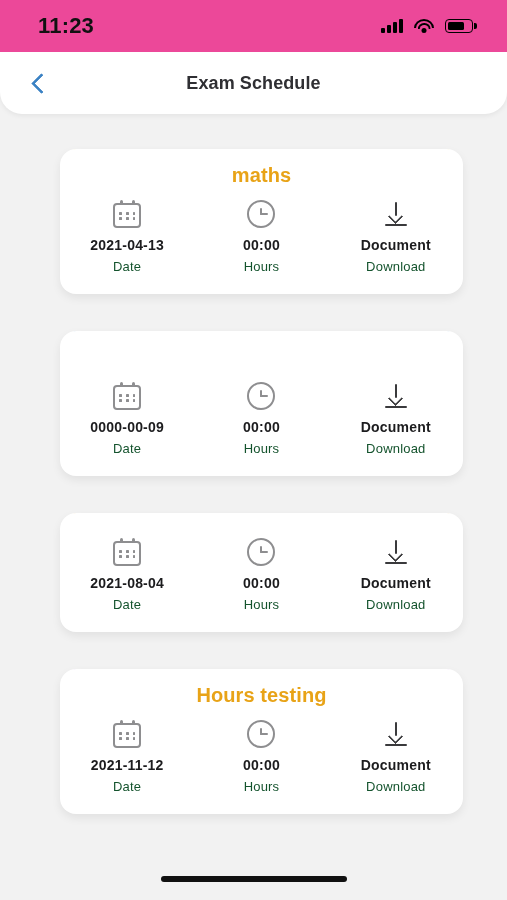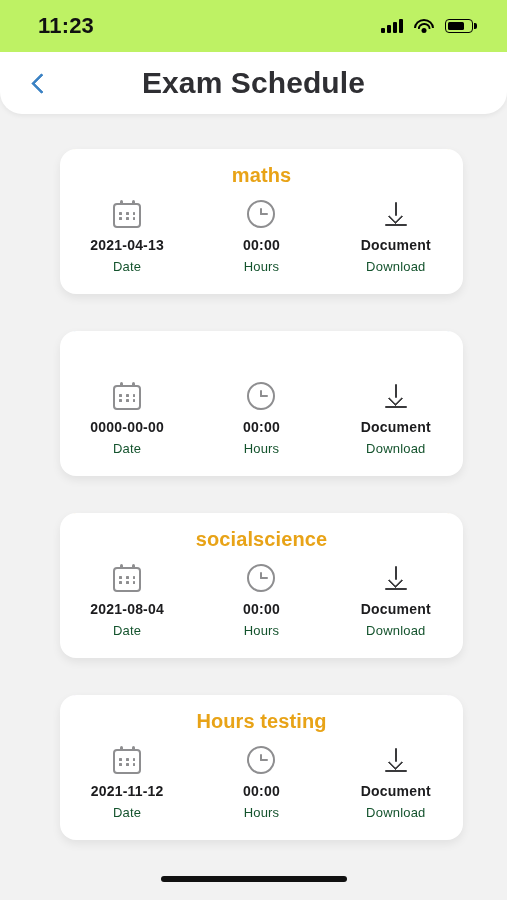--- a/index.html
+++ b/index.html
@@ -13,21 +13,21 @@
     position:relative;
     width:507px; height:900px;
     background:#f2f2f2;
     display:flex; flex-direction:column;
   }
 
   
   .statusbar {
     position:relative;
     height:52px; flex:0 0 52px;
-    background:#bef264;
+    background:#ec4899;
     display:flex; align-items:center;
     justify-content:space-between;
     padding:0 34px 0 38px;
     z-index:4;
   }
   .status-time {
     font-size:22px; font-weight:bold;
     color:#111; letter-spacing:0.2px;
   }
   .status-icons { display:flex; align-items:center; gap:11px; }
@@ -85,21 +85,21 @@
   .chev {
     width:15px; height:15px;
     border-left:3.4px solid #3b82c4;
     border-bottom:3.4px solid #3b82c4;
     transform:rotate(45deg);
     border-radius:1.5px;
   }
   .nav-title {
     position:absolute; left:0; right:0;
     text-align:center;
-    font-size:30px; font-weight:600;
+    font-size:18px; font-weight:600;
     color:#2f2f33; letter-spacing:0.1px;
     pointer-events:none;
   }
 
   
   .list {
     flex:1 1 auto;
     padding:26px 44px 0 60px;
     overflow:hidden;
   }
@@ -320,21 +320,21 @@
                 <div class="dots">
                     <i></i>
                     <i></i>
                     <i></i>
                     <i></i>
                     <i></i>
                     <i></i>
                   </div>
                 </div>
             </div>
-            <div class="col-value">0000-00-00</div>
+            <div class="col-value">0000-00-09</div>
             <div class="col-label">Date</div>
           </div>
           <div class="col">
             <div class="ic">
               <div class="clk">
                   <div class="ring"></div>
                   <div class="hv"></div>
                   <div class="hh"></div>
                 </div>
             </div>
@@ -352,21 +352,20 @@
             <div class="col-value">Document</div>
             <div class="col-label">Download</div>
           </div>
         </div>
       </div>
     </div>
 
     <div class="card-wrap">
       <div class="accent" style="background: rgb(242, 163, 19);"></div>
       <div class="card">
-        <div class="card-title">socialscience</div>
         <div class="cols">
           <div class="col">
             <div class="ic">
               <div class="cal">
                   <div class="tab l"></div>
                   <div class="tab r"></div>
                   <div class="body"></div>
                 <div class="dots">
                     <i></i>
                     <i></i>

